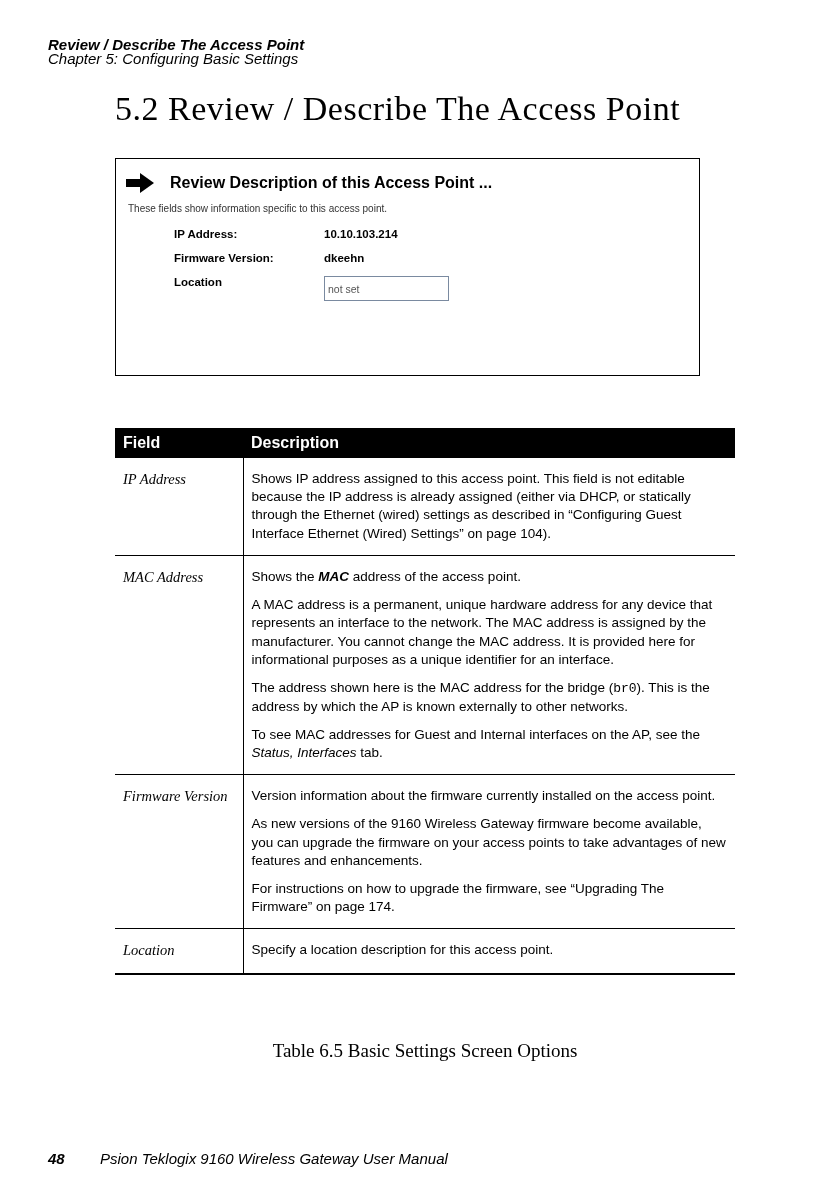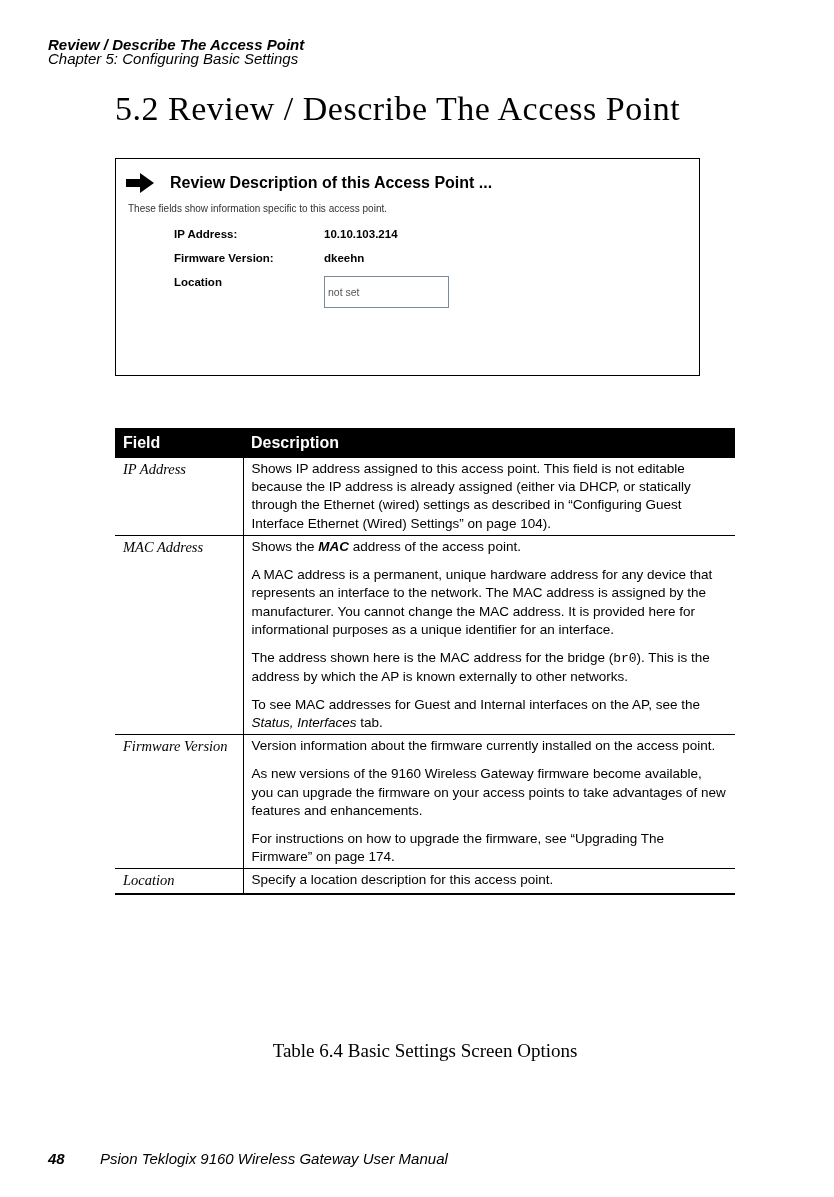--- a/index.html
+++ b/index.html
@@ -81,21 +81,21 @@
     }
     .ss-label {
       width: 150px;
       font-weight: bold;
     }
     .ss-value {
       font-weight: bold;
     }
     .ss-input {
       width: 125px;
-      height: 32px;
+      height: 25px;
       border: 1px solid #7a8aa0;
       font-family: Verdana, Geneva, sans-serif;
       font-size: 10.5px;
       color: #555;
       padding: 0 3px;
       background: #fff;
     }
     .main-table {
       position: absolute;
       top: 428px;
@@ -108,21 +108,21 @@
       background: #000;
       color: #fff;
       text-align: left;
       font-weight: bold;
       padding: 6px 8px;
       font-size: 16px;
       border: none;
     }
     .main-table td {
       border-bottom: 0.5px solid #000;
-      padding: 2px 8px;
+      padding: 12px 8px;
       vertical-align: top;
       line-height: 1.35;
       font-size: 13.5px;
     }
     .main-table tr:last-child td { border-bottom: 2px solid #000; }
     .main-table td:first-child {
       width: 128px;
       font-style: italic;
       font-family: "Times New Roman", serif;
       font-size: 14.5px;
@@ -224,16 +224,16 @@
     </tr>
     <tr>
       <td>Location</td>
       <td>
         <p>Specify a location description for this access point.</p>
       </td>
     </tr>
   </tbody>
 </table>
 
-<div class="table-caption">Table 6.4 Basic Settings Screen Options</div>
+<div class="table-caption">Table 6.5 Basic Settings Screen Options</div>
 
 <div class="footer-page">48</div>
 <div class="footer-manual">Psion Teklogix 9160 Wireless Gateway User Manual</div>
 
 </body></html>

